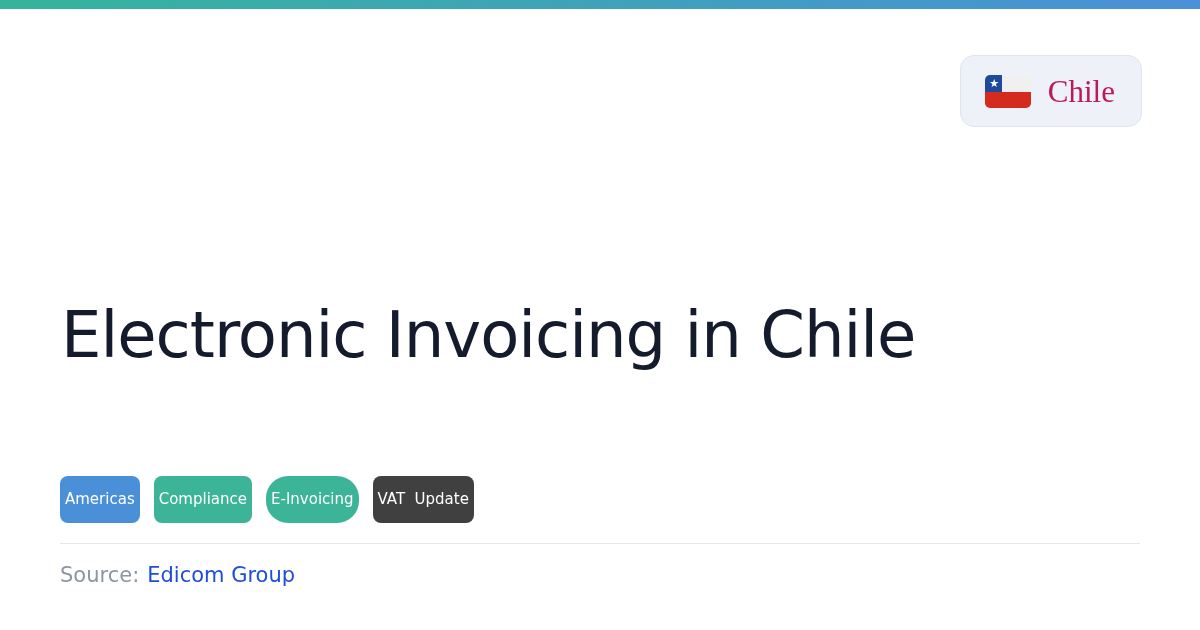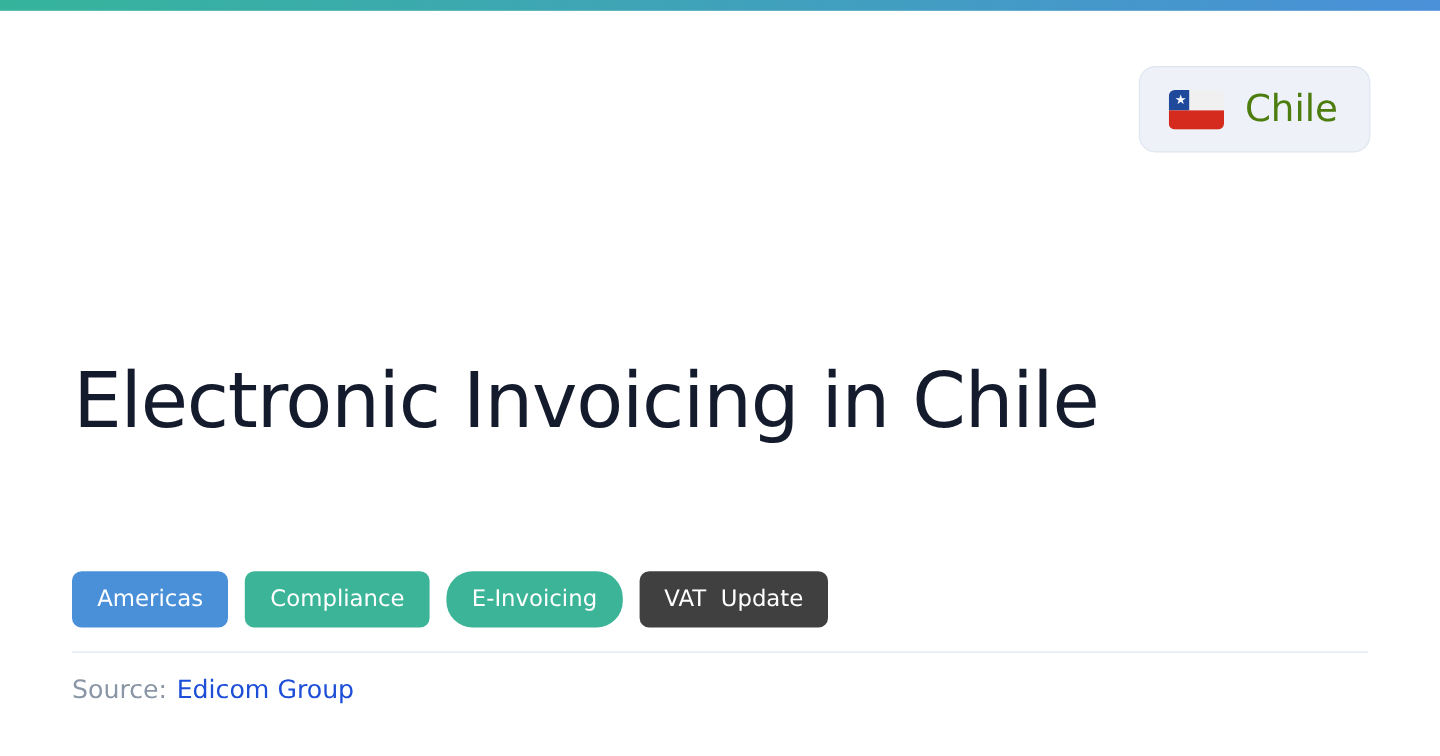--- a/index.html
+++ b/index.html
@@ -165,23 +165,24 @@
   .flag-star {
     position: absolute;
     left: 4.5px;
     top: 3px;
     font-size: 11px;
     line-height: 11px;
     color: #ffffff;
   }
   .country-name {
     font-size: 31px;
-    color: #4d7c0f;
+    color: #be185d;
     line-height: 1;
     white-space: nowrap;
+    font-family: Liberation Serif, serif;
   }
 
   
   .title {
     position: absolute;
     left: 61px;
     top: 272px;
     width: 1080px;
     font-size: 64px;
     font-weight: 400;
@@ -196,24 +197,24 @@
     left: 60px;
     top: 476px;
     display: flex;
     gap: 14px;
   }
   .tag {
     height: 47px;
     box-sizing: border-box;
     display: flex;
     align-items: center;
-    padding: 0 21px;
+    padding: 0 5px;
     border-radius: 8px;
     color: #ffffff;
-    font-size: 19px;
+    font-size: 15px;
     line-height: 1;
     white-space: pre;
   }
 
   .divider {
     position: absolute;
     left: 60px;
     top: 543px;
     width: 1080px;
     height: 1px;

